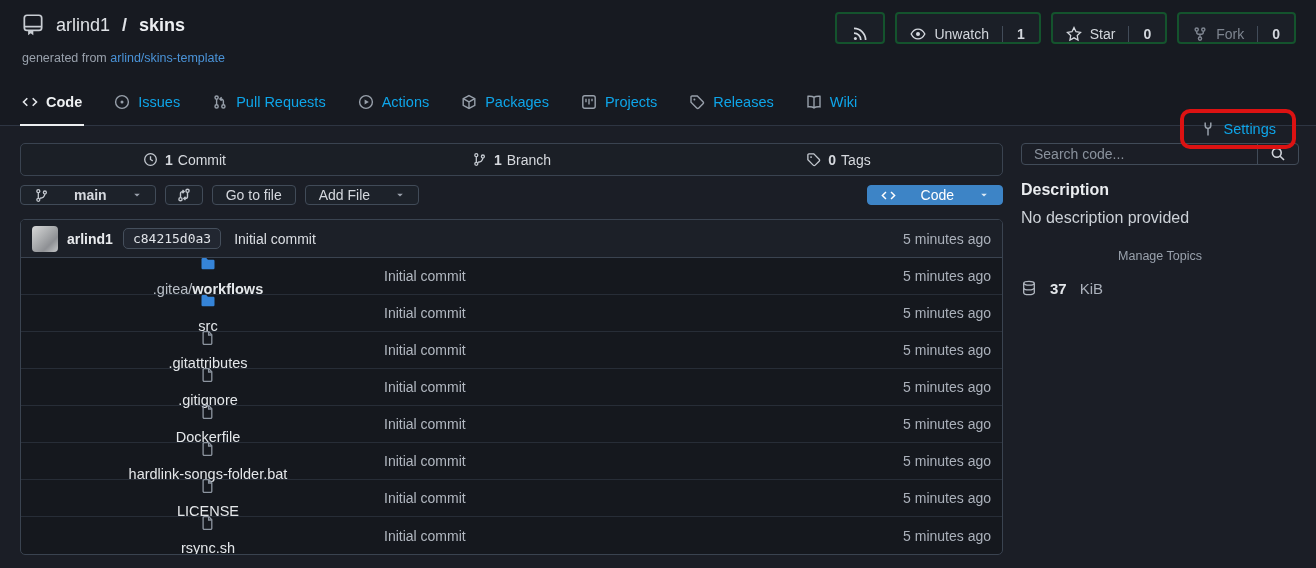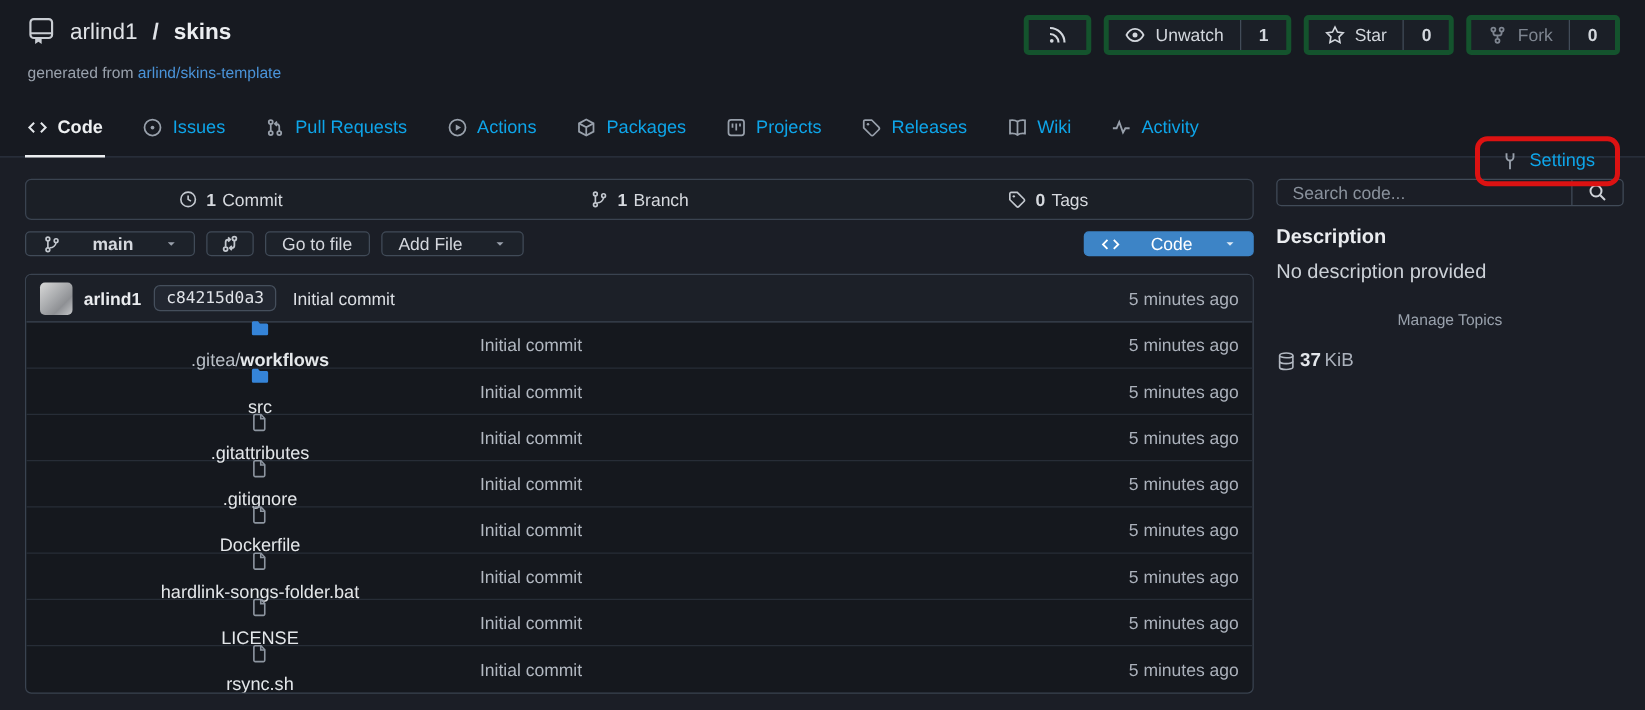--- a/index.html
+++ b/index.html
@@ -16,21 +16,21 @@
   
   .header { background:#171a21; padding:12px 20px 0 20px; border-bottom:1px solid #2e3542; }
   .header-top { display:flex; align-items:flex-start; }
   .repo-title { display:flex; align-items:center; gap:10px; }
   .repo-title .owner { font-size:18px; color:#dfe2e6; }
   .repo-title .sep { font-size:18px; color:#dfe2e6; font-weight:700; margin:0 2px; }
   .repo-title .name { font-size:18px; color:#eceef1; font-weight:700; }
   .generated { margin:7px 0 0 2px; font-size:12.5px; color:#99a1ac; }
   .generated a { color:#4a93d8; text-decoration:none; }
   .header-actions { margin-left:auto; display:flex; gap:10px; }
-  .action-group { display:inline-flex; height:32px; border:4px solid #14532d; border-radius:4px; overflow:hidden; background:#1b1f27; }
+  .action-group { display:inline-flex; height:32px; border:2px solid #14532d; border-radius:4px; overflow:hidden; background:#1b1f27;align-items:flex-end; }
   .action-main { display:flex; align-items:center; gap:8px; padding:0 13px; color:#d3d7dd; cursor:pointer; }
   .action-main.square { padding:0 15px; }
   .action-main.disabled { color:#7e8590; }
   .action-count { display:flex; align-items:center; padding:0 14px; border-left:1px solid #424c59; color:#d3d7dd; font-weight:600; cursor:pointer; }
 
   
   .tabs { display:flex; align-items:stretch; gap:28px; margin-top:14px; height:46px; position:relative; }
   .tab { display:flex; align-items:center; gap:8px; color:#0ea5e9; font-size:14.5px; cursor:pointer; padding:0 2px; }
   .tab .ic { color:#98a0ab; }
   .tab.active { color:#eef0f2; font-weight:700; border-bottom:2px solid #eceef0; margin-bottom:-1px; }
@@ -90,21 +90,21 @@
   
   .search-box { display:flex; height:22px; border:1px solid #414b58; border-radius:4px; overflow:hidden; margin-bottom:16px; }
   .search-box input { flex:1; background:transparent; border:none; outline:none; color:#d5d8dd;
                       font-family:"Liberation Sans", sans-serif; font-size:14px; padding:0 12px; }
   .search-box input::placeholder { color:#8a929d; }
   .search-btn { width:41px; display:flex; align-items:center; justify-content:center;
                 border-left:1px solid #414b58; color:#d0d4da; cursor:pointer; background:transparent; }
   .desc-title { font-size:16px; font-weight:700; color:#eaecef; margin-bottom:10px; }
   .desc-text { font-size:16px; color:#ccd1d7; margin-bottom:22px; }
   .manage-topics { font-size:12.5px; color:#99a1ac; margin-bottom:17px; cursor:pointer;text-align:center; }
-  .size-row { display:flex; align-items:flex-end; gap:3px; color:#abb1bb; font-size:15px; }
+  .size-row { display:flex; align-items:flex-start; gap:13px; color:#abb1bb; font-size:15px; }
   .size-row .ic { color:#b2b8c1; }
   .size-row b { color:#e3e6ea; font-weight:700; }
 </style>
 </head>
 <body>
 
 <div class="header">
   <div class="header-top">
     <div class="repo-title">
       <span class="ic">
@@ -240,28 +240,20 @@
       <span>Releases</span>
     </div>
     <div class="tab">
       <span class="ic">
         <svg width="16" height="16" viewBox="0 0 16 16" fill="none" stroke="currentColor" stroke-width="1.4">
           <path d="M8 3.4 C6.6 2.2 4.6 2 2 2.3 V12.9 c2.6 -.3 4.6 0 6 1.1 1.4 -1.1 3.4 -1.4 6 -1.1 V2.3 C11.4 2 9.4 2.2 8 3.4 v10.6"></path>
         </svg>
       </span>
       <span>Wiki</span>
     </div>
-    <div class="tab">
-      <span class="ic">
-        <svg width="16" height="16" viewBox="0 0 16 16" fill="none" stroke="currentColor" stroke-width="1.5">
-          <path d="M1.3 8.6 h3 L6.4 3.6 9.4 12 l1.9 -3.4 h3.4"></path>
-        </svg>
-      </span>
-      <span>Activity</span>
-    </div>
     <div class="settings-highlight">
       <div class="tab">
         <span class="ic">
           <svg width="16" height="16" viewBox="0 0 16 16" fill="none" stroke="currentColor" stroke-width="1.5">
             <path d="M5.2 1.6 v3 a2.8 2.8 0 0 0 5.6 0 v-3"></path>
             <path d="M8 7.4 V14.4"></path>
           </svg>
         </span>
         <span>Settings</span>
       </div>

